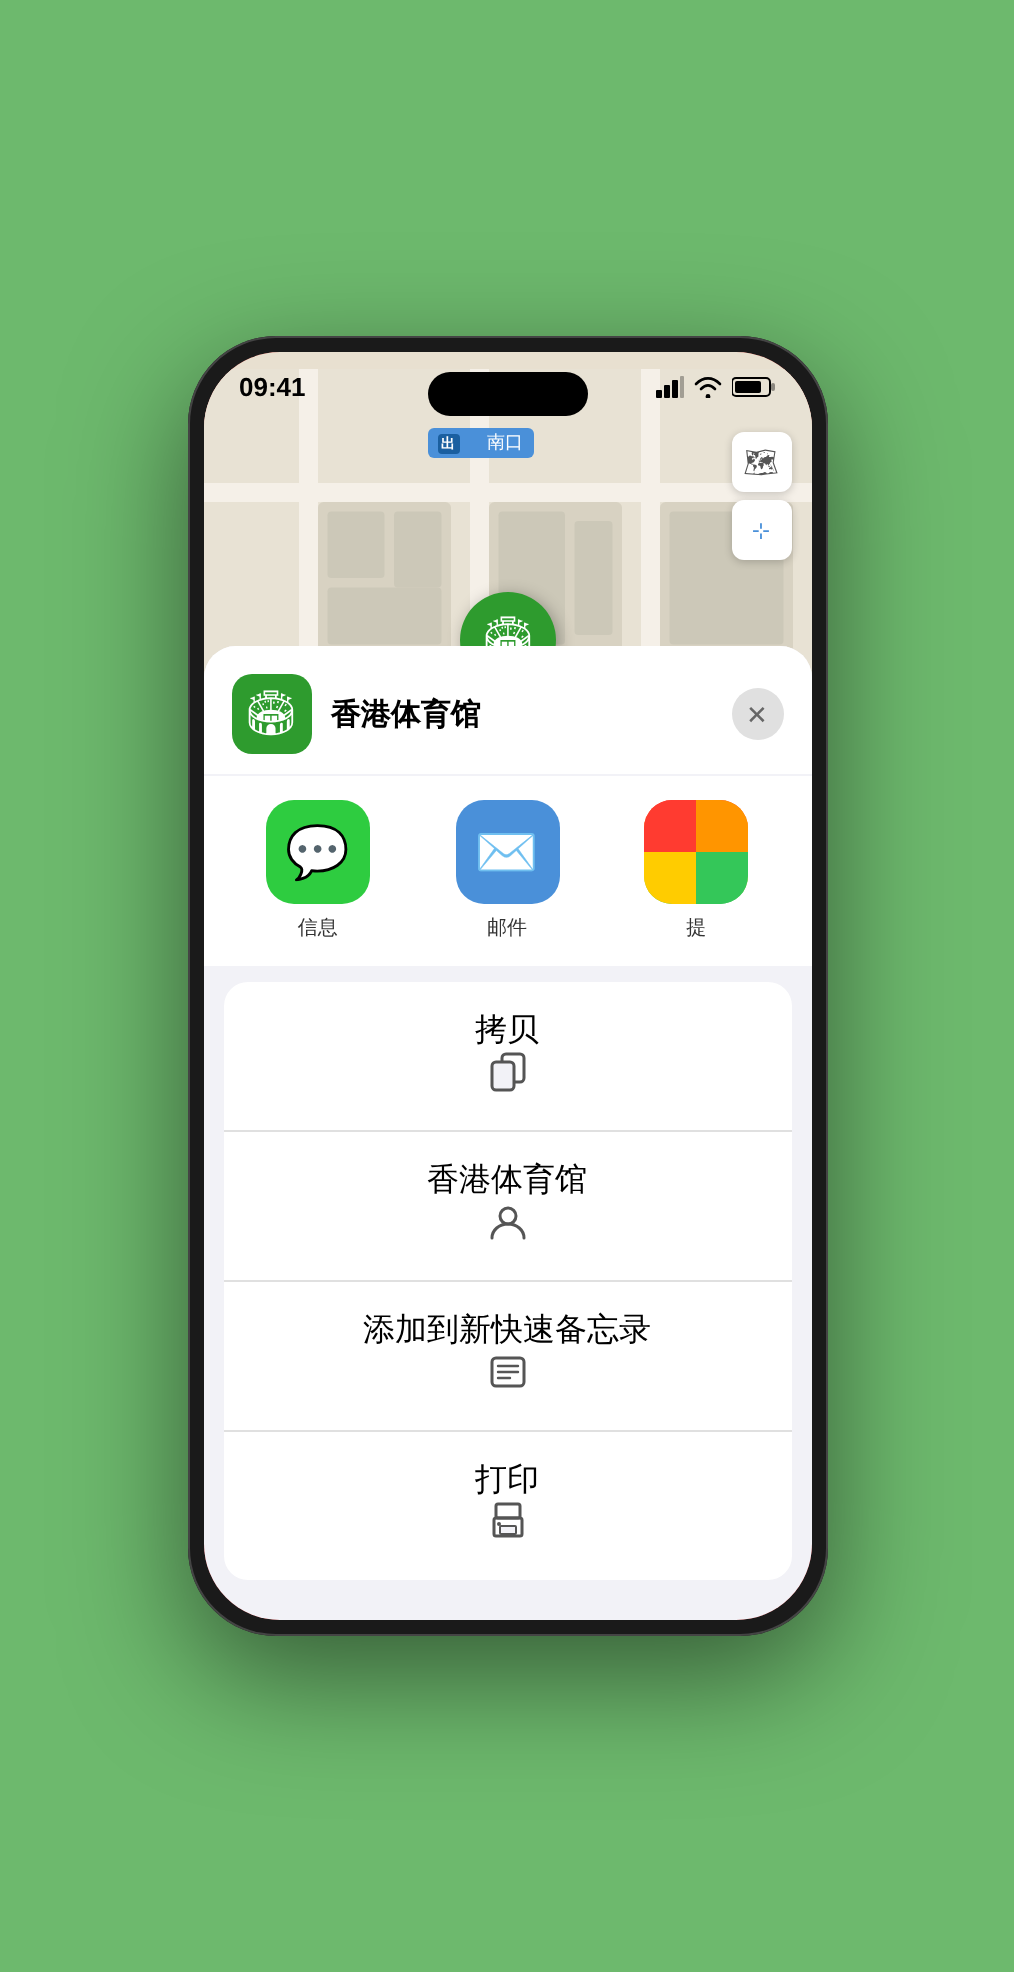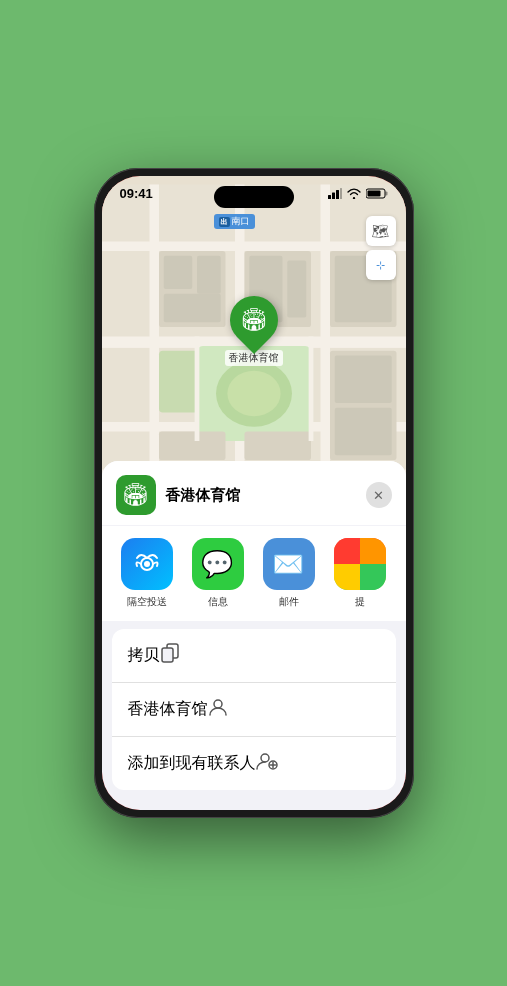--- a/index.html
+++ b/index.html
@@ -92,21 +92,21 @@
       position: absolute;
       top: 38px;
       left: 112px;
       background: #4a90d9;
       color: #fff;
       font-size: 9px;
       padding: 1px 5px;
       border-radius: 3px;
       display: flex;
       align-items: center;
-      gap: 2px;
+      gap: 14px;
     }
 
     
     .map-controls {
       position: absolute;
       top: 40px;
       right: 10px;
       z-index: 5;
     }
 
@@ -283,24 +283,25 @@
       margin-top: 8px;
       background: #fff;
       border-radius: 12px;
       margin-left: 10px;
       margin-right: 10px;
     }
 
     .action-row {
       display: flex;
       align-items: center;
-      justify-content: flex-start;
+      justify-content: flex-end;
       padding: 14px 16px;
       border-bottom: 0.5px solid #e0e0e0;
       cursor: pointer;
+      flex-direction: column;
     }
 
     .action-row:last-child {
       border-bottom: none;
     }
 
     .action-label {
       font-size: 16px;
       color: #000;
     }
@@ -431,33 +432,20 @@
       <div class="sheet-header">
         <div class="venue-icon">🏟</div>
         <div class="venue-info">
           <div class="venue-name">香港体育馆</div>
         </div>
         <div class="close-btn">✕</div>
       </div>
 
       <div class="share-row">
 
-        <div class="share-item">
-          <div class="share-icon airdrop">
-            <svg width="28" height="28" viewBox="0 0 28 28">
-              <circle cx="14" cy="14" r="6" stroke="white" stroke-width="2" fill="none"></circle>
-              <path d="M14 8 Q8 2 4 8" stroke="white" stroke-width="2" fill="none" stroke-linecap="round"></path>
-              <path d="M14 8 Q20 2 24 8" stroke="white" stroke-width="2" fill="none" stroke-linecap="round"></path>
-              <path d="M8 14 Q2 10 4 16" stroke="white" stroke-width="2" fill="none" stroke-linecap="round"></path>
-              <path d="M20 14 Q26 10 24 16" stroke="white" stroke-width="2" fill="none" stroke-linecap="round"></path>
-              <circle cx="14" cy="14" r="3" fill="white"></circle>
-            </svg>
-          </div>
-          <span class="share-label">隔空投送</span>
-        </div>
 
         <div class="share-item">
           <div class="share-icon messages">
             <span style="font-size:26px;">💬</span>
           </div>
           <span class="share-label">信息</span>
         </div>
 
         <div class="share-item">
           <div class="share-icon mail">
@@ -500,34 +488,44 @@
         <div class="action-row">
           <span class="action-label">香港体育馆</span>
           <span class="action-icon">
             <svg width="20" height="20" viewBox="0 0 20 20" fill="none">
               <circle cx="10" cy="7" r="4" stroke="#555" stroke-width="1.5"></circle>
               <path d="M2 18c0-4 3.6-7 8-7s8 3 8 7" stroke="#555" stroke-width="1.5" stroke-linecap="round"></path>
             </svg>
           </span>
         </div>
 
+
         <div class="action-row">
-          <span class="action-label">添加到现有联系人</span>
+          <span class="action-label">添加到新快速备忘录</span>
           <span class="action-icon">
-            <svg width="22" height="20" viewBox="0 0 22 20" fill="none">
-              <circle cx="9" cy="7" r="4" stroke="#555" stroke-width="1.5"></circle>
-              <path d="M1 18c0-4 3.6-7 8-7" stroke="#555" stroke-width="1.5" stroke-linecap="round"></path>
-              <circle cx="17" cy="14" r="4" stroke="#555" stroke-width="1.5"></circle>
-              <line x1="17" y1="11.5" x2="17" y2="16.5" stroke="#555" stroke-width="1.5" stroke-linecap="round"></line>
-              <line x1="14.5" y1="14" x2="19.5" y2="14" stroke="#555" stroke-width="1.5" stroke-linecap="round"></line>
+            <svg width="20" height="20" viewBox="0 0 20 20" fill="none">
+              <rect x="2" y="3" width="16" height="14" rx="2" stroke="#555" stroke-width="1.5"></rect>
+              <line x1="5" y1="7" x2="15" y2="7" stroke="#555" stroke-width="1.2" stroke-linecap="round"></line>
+              <line x1="5" y1="10" x2="15" y2="10" stroke="#555" stroke-width="1.2" stroke-linecap="round"></line>
+              <line x1="5" y1="13" x2="11" y2="13" stroke="#555" stroke-width="1.2" stroke-linecap="round"></line>
             </svg>
           </span>
         </div>
 
-
+        <div class="action-row">
+          <span class="action-label">打印</span>
+          <span class="action-icon">
+            <svg width="20" height="20" viewBox="0 0 20 20" fill="none">
+              <rect x="4" y="1" width="12" height="7" rx="1" stroke="#555" stroke-width="1.5"></rect>
+              <rect x="3" y="8" width="14" height="9" rx="1" stroke="#555" stroke-width="1.5"></rect>
+              <rect x="6" y="12" width="8" height="4" rx="0.5" fill="#f2f2f7" stroke="#555" stroke-width="1"></rect>
+              <circle cx="5.5" cy="11" r="1" fill="#555"></circle>
+            </svg>
+          </span>
+        </div>
 
       </div>
 
     </div>
 
     <div class="home-indicator"></div>
 
   </div>
 </div>
 

